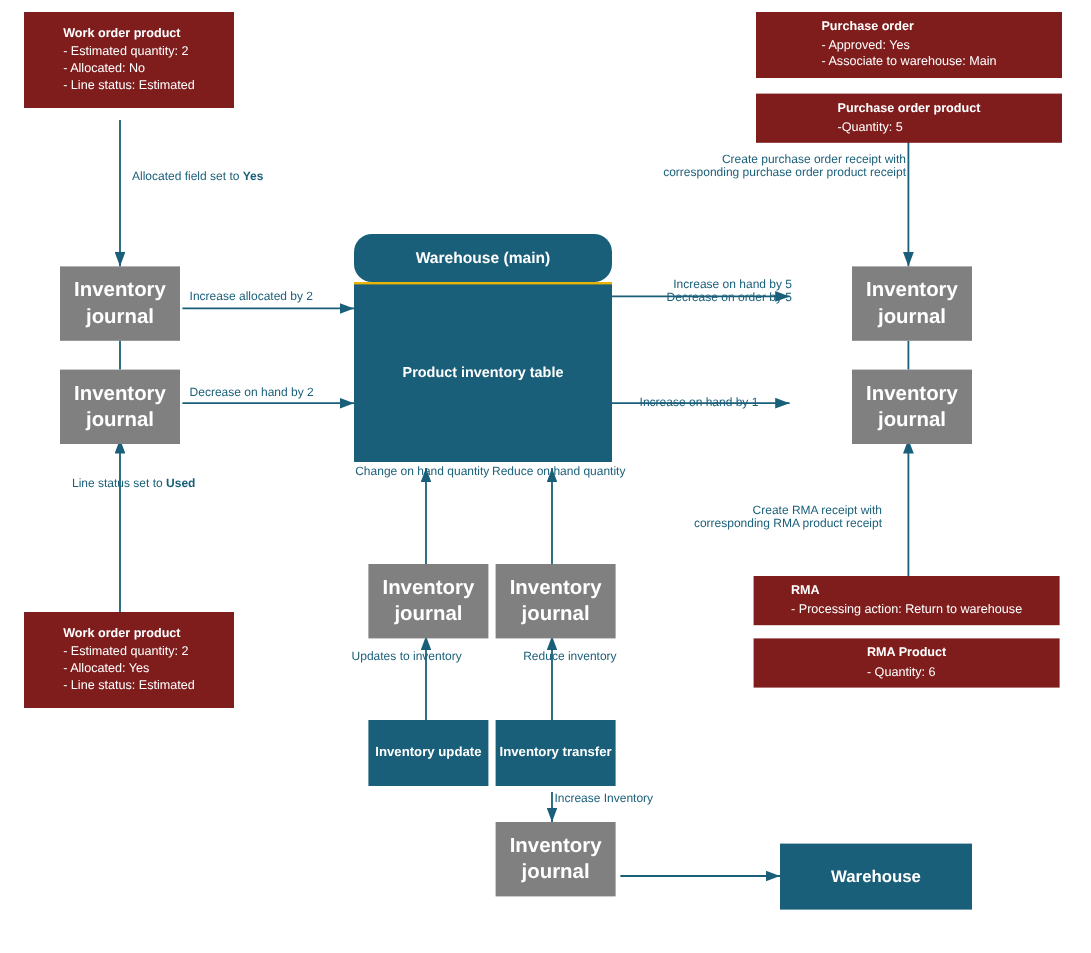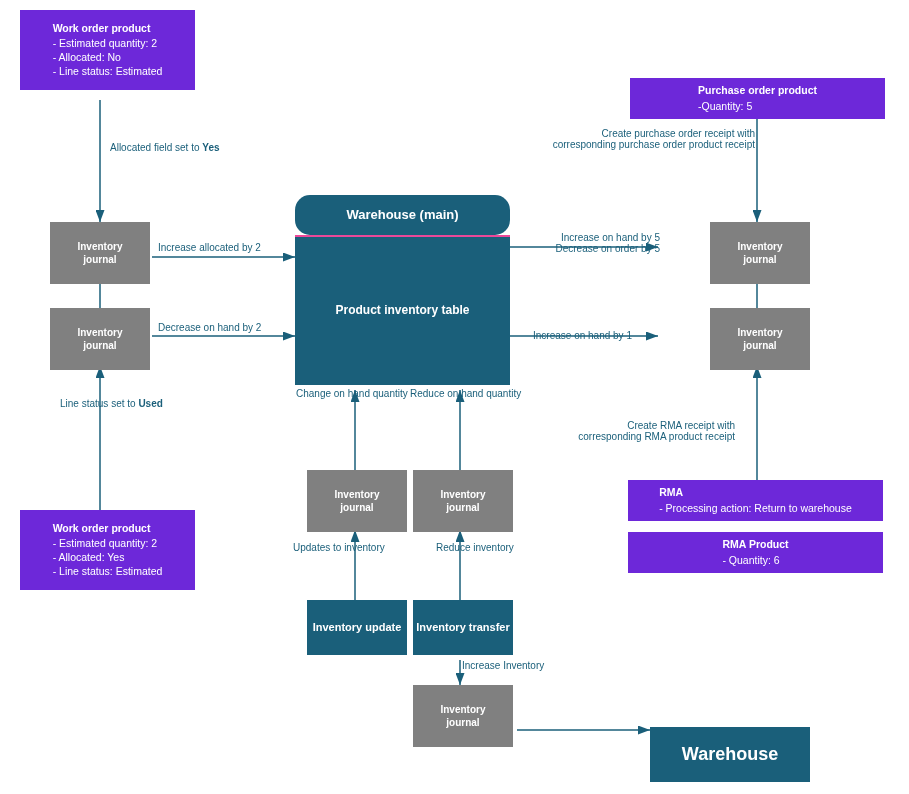--- a/index.html
+++ b/index.html
@@ -18,38 +18,38 @@
       width: 909px;
       height: 794px;
     }
 
     .box {
       position: absolute;
       display: flex;
       align-items: center;
       justify-content: center;
       text-align: center;
-      font-size: 10px;
+      font-size: 17px;
       line-height: 1.3;
     }
 
     .box-teal {
       background: #1a5f7a;
       color: #fff;
       font-weight: bold;
     }
 
     .box-gray {
       background: #808080;
       color: #fff;
       font-weight: bold;
     }
 
     .box-info {
-      background: #6d28d9;
+      background: #7f1d1d;
       color: #fff;
       text-align: left;
       padding: 6px 8px;
       font-size: 10.5px;
       font-weight: normal;
     }
 
     .box-info strong {
       font-weight: bold;
       display: block;
@@ -165,21 +165,21 @@
       <div>- Estimated quantity: 2</div>
       <div>- Allocated: Yes</div>
       <div>- Line status: Estimated</div>
     </div>
   </div>
 
   <div class="box box-teal" style="left:295px; top:195px; width:215px; height:40px; font-size:13px;border-radius:15px;">
     <span>Warehouse (main)</span>
   </div>
 
-  <div class="box box-teal" style="left:295px; top:235px; width:215px; height:150px; border-top: 2px solid #ec4899; font-size:12px;">
+  <div class="box box-teal" style="left:295px; top:235px; width:215px; height:150px; border-top: 2px solid #eab308; font-size:12px;">
     <span>Product inventory table</span>
   </div>
 
   <div class="label-text" style="left:296px; top:388px; font-size:10px;">
     Change on hand quantity
   </div>
 
   <div class="label-text" style="left:410px; top:388px; font-size:10px;">
     Reduce on hand quantity
   </div>
@@ -218,24 +218,31 @@
     Increase Inventory
   </div>
 
   <div class="box box-gray" style="left:413px; top:685px; width:100px; height:62px;">
     <div>
       <div>Inventory</div>
       <div>journal</div>
     </div>
   </div>
 
-  <div class="box box-teal" style="left:650px; top:703px; width:160px; height:55px; font-size:18px; font-weight:bold;margin-top:24px;">
+  <div class="box box-teal" style="left:650px; top:703px; width:160px; height:55px; font-size:14px; font-weight:bold;">
     <span>Warehouse</span>
   </div>
 
+  <div class="box box-info" style="left:630px; top:10px; width:255px; min-height:55px;">
+    <div>
+      <strong>Purchase order</strong>
+      <div>- Approved: Yes</div>
+      <div>- Associate to warehouse: Main</div>
+    </div>
+  </div>
 
   <div class="box box-info" style="left:630px; top:78px; width:255px; min-height:35px;">
     <div>
       <strong>Purchase order product</strong>
       <div>-Quantity: 5</div>
     </div>
   </div>
 
   <div class="label-text" style="left:515px; top:128px; font-size:10px; width:240px; text-align:right;">
     Create purchase order receipt with<br>corresponding purchase order product receipt

